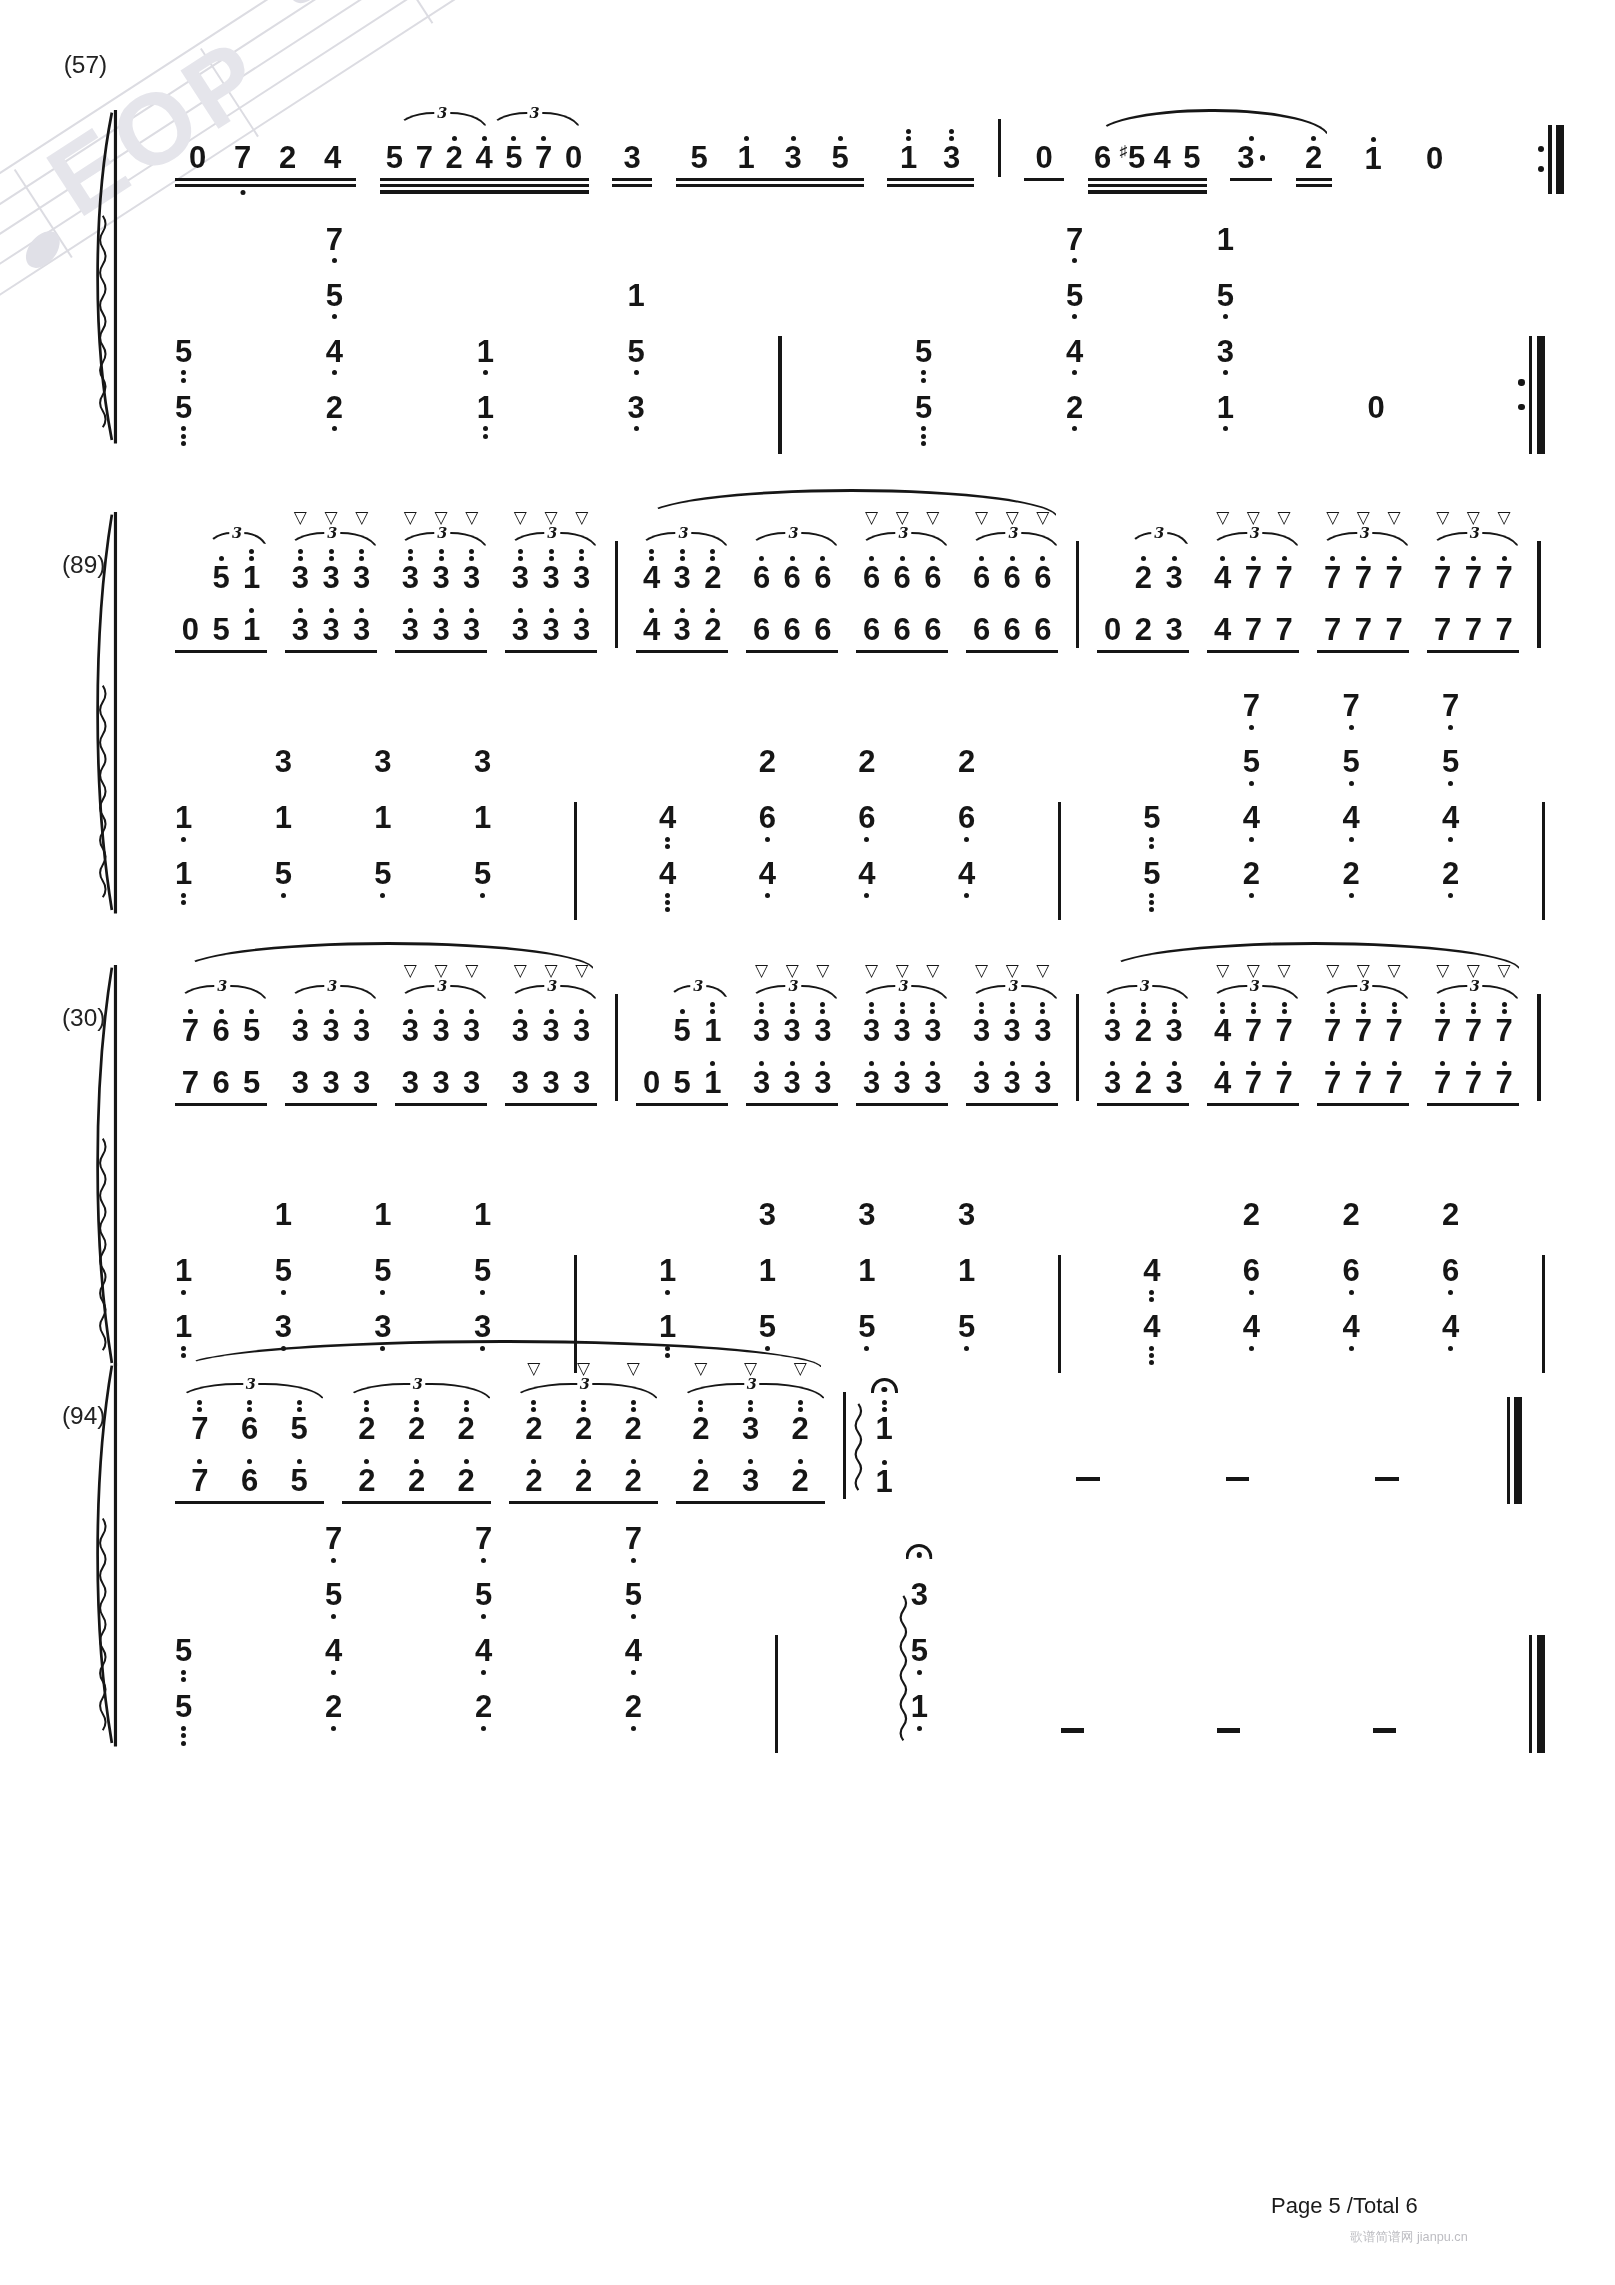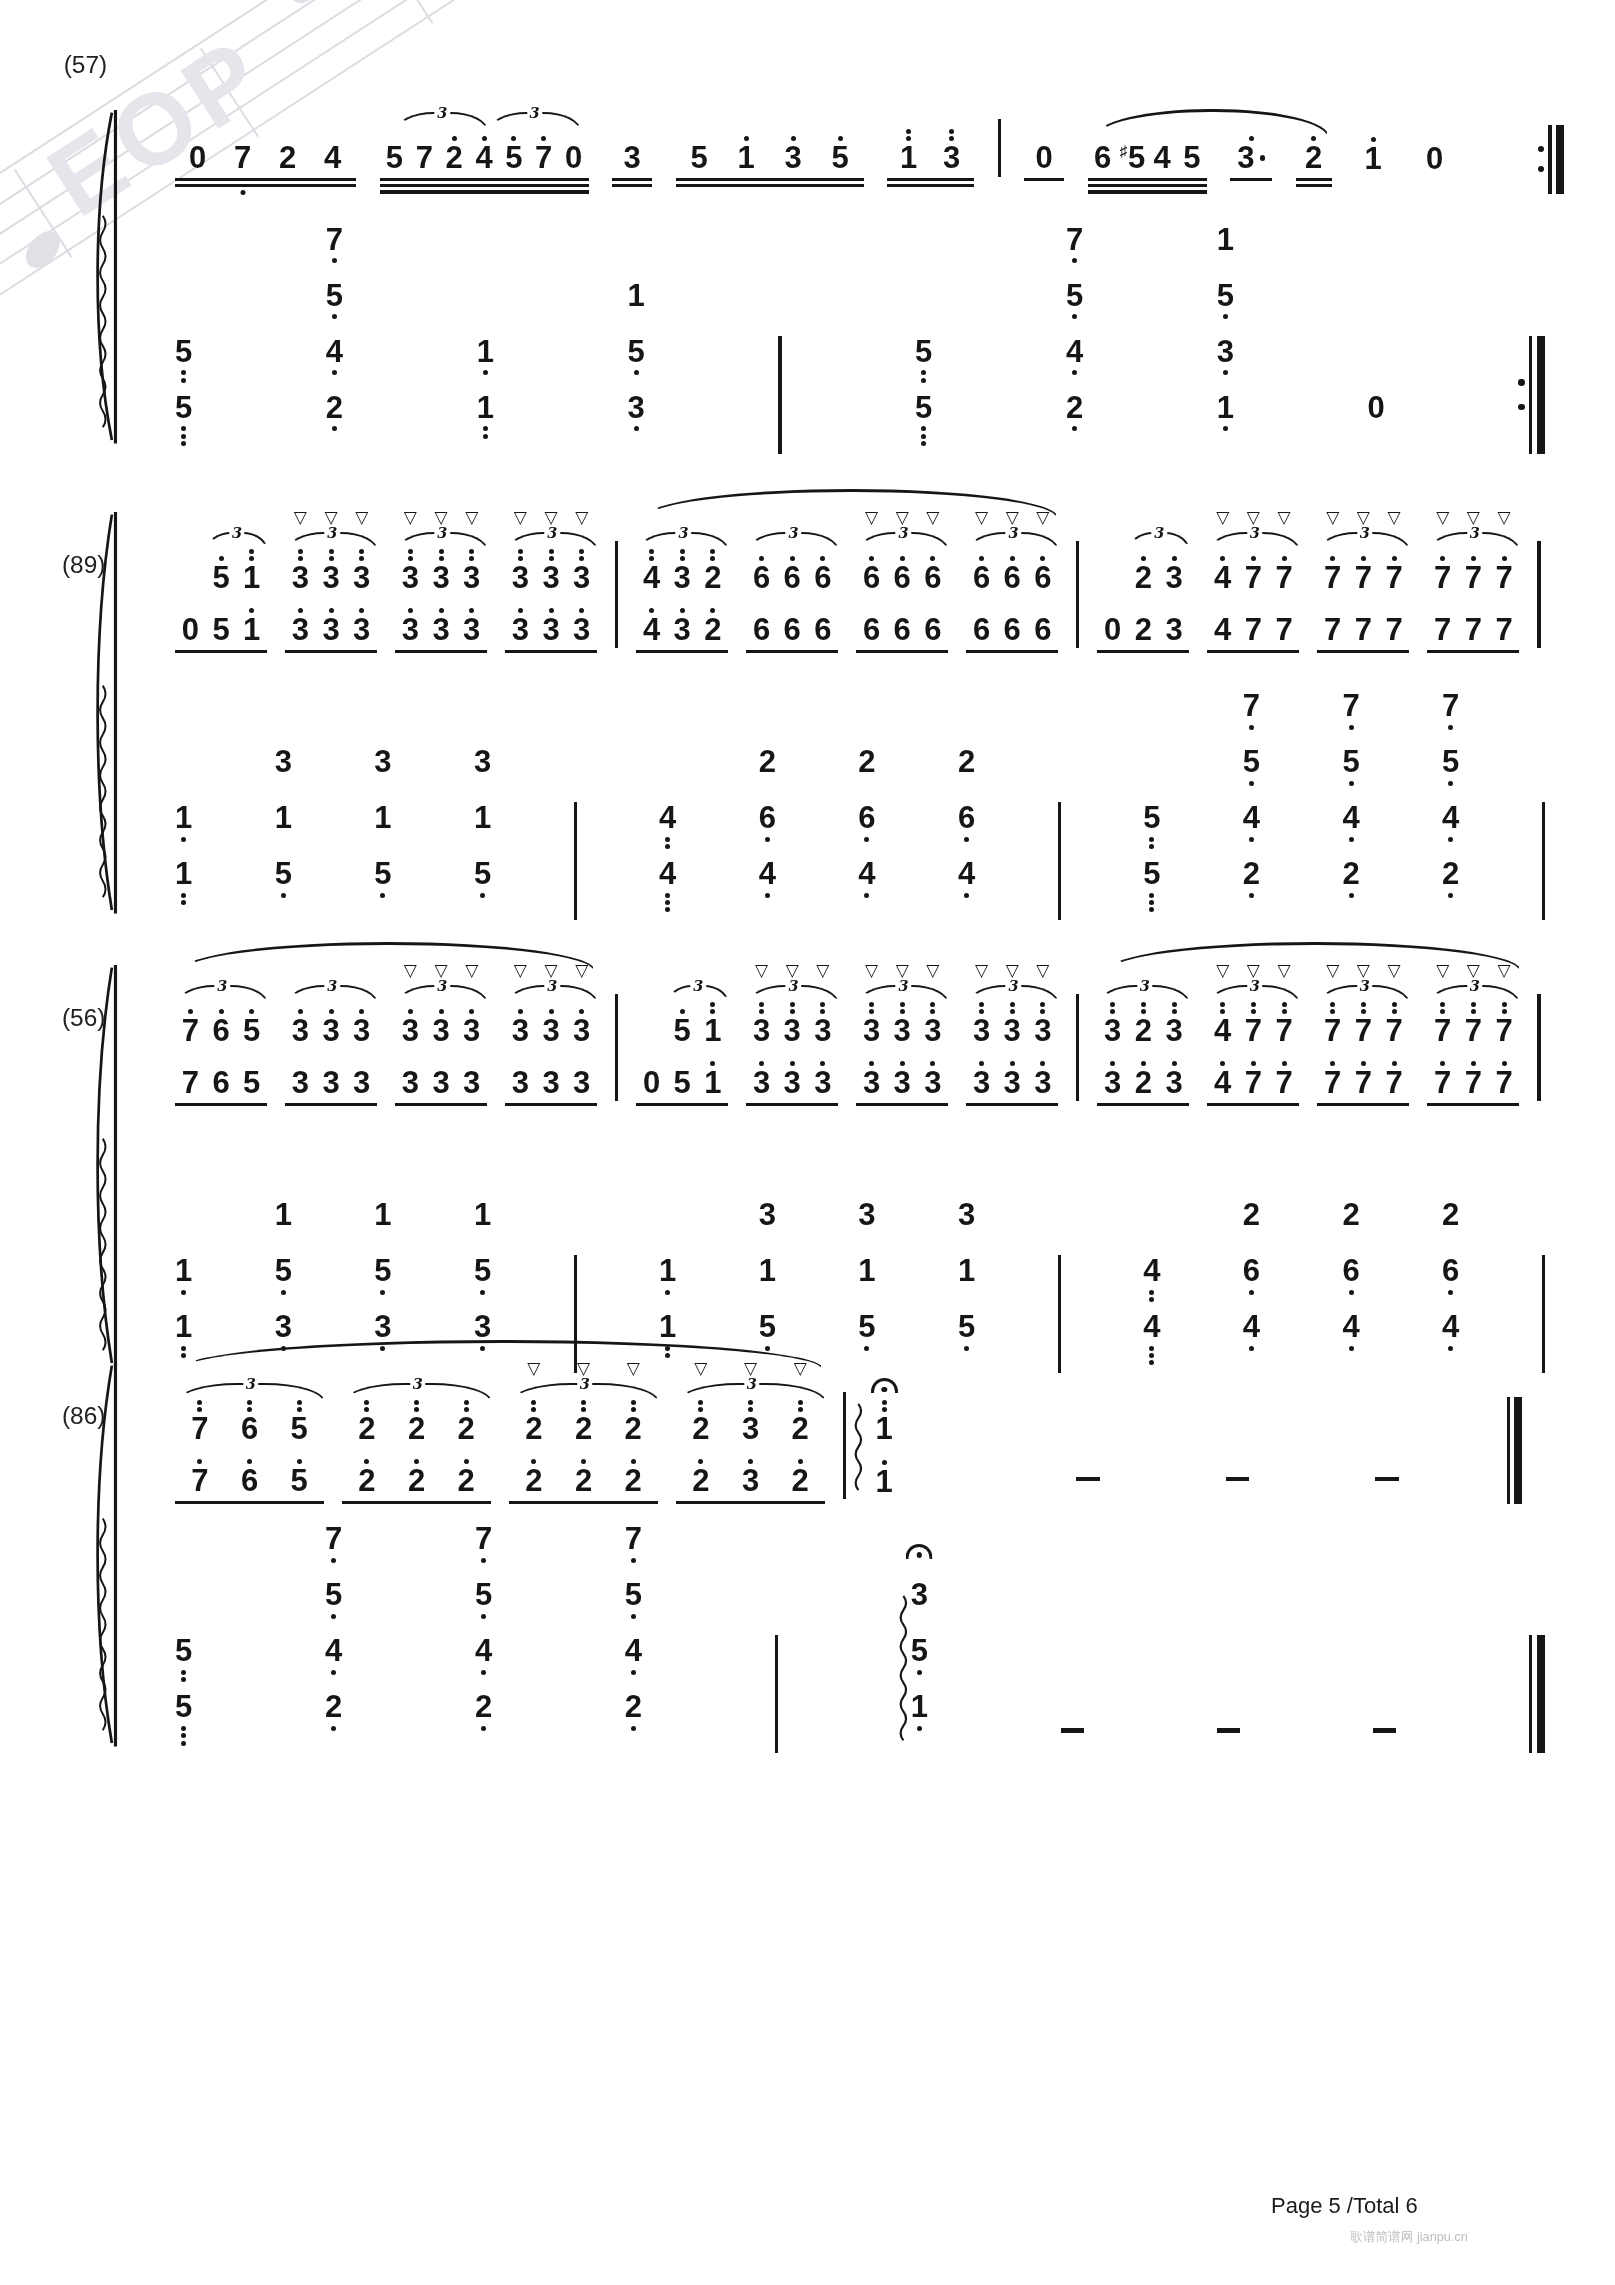--- a/index.html
+++ b/index.html
@@ -1334,21 +1334,21 @@
         </div>
         <div class="bbar"></div>
       </div>
   <svg width="38" height="408" class="brace" viewBox="0 0 42 451">
         <path d="M33 4 C12 133.5 12 311.5 33 441" fill="none" stroke="#161616" stroke-width="3"></path>
         <path d="M23 193 q6 9 0 18 q-6 9 0 18 q6 9 0 18 q-6 9 0 18 q6 9 0 18 q-6 9 0 18 q6 9 0 18 q-6 9 0 18 q6 9 0 18 q-6 9 0 18 q6 9 0 18 q-6 9 0 18 q6 9 0 18" fill="none" stroke="#161616" stroke-width="2.2"></path>
         <line x1="37" y1="1" x2="37" y2="445" stroke="#161616" stroke-width="3.5"></line>
       </svg>
     </div>
   <div class="system" id="sys2">
-    <span class="mlabel">(56)</span>
+    <span class="mlabel">(30)</span>
     <div class="mrow">
         <div class="grp" style="width: 92px; margin-bottom: 0px;">
           <div class="triprow" style="width: 92px;">
             <div class="trip-arc" style="left: 1.8px; width: 87px;">
               <span class="trip-num">3</span>
             </div>
           </div>
           <div class="urow">
             <div class="ncell" style="width: 31px;">
               <div class="da">
@@ -2177,21 +2177,21 @@
         </div>
         <div class="bbar"></div>
       </div>
   <svg width="38" height="408" class="brace" viewBox="0 0 42 451">
         <path d="M33 4 C12 133.5 12 311.5 33 441" fill="none" stroke="#161616" stroke-width="3"></path>
         <path d="M23 193 q6 9 0 18 q-6 9 0 18 q6 9 0 18 q-6 9 0 18 q6 9 0 18 q-6 9 0 18 q6 9 0 18 q-6 9 0 18 q6 9 0 18 q-6 9 0 18 q6 9 0 18 q-6 9 0 18 q6 9 0 18" fill="none" stroke="#161616" stroke-width="2.2"></path>
         <line x1="37" y1="1" x2="37" y2="445" stroke="#161616" stroke-width="3.5"></line>
       </svg>
     </div>
   <div class="system" id="sys3">
-    <span class="mlabel">(86)</span>
+    <span class="mlabel">(94)</span>
     <div class="mrow">
         <div class="grp" style="width: 149px; margin-bottom: 0px;">
           <div class="triprow" style="width: 149px;">
             <div class="trip-arc" style="left: 1.8px; width: 144px;">
               <span class="trip-num">3</span>
             </div>
           </div>
           <div class="urow">
             <div class="ncell" style="width: 50px;">
               <div class="da">

